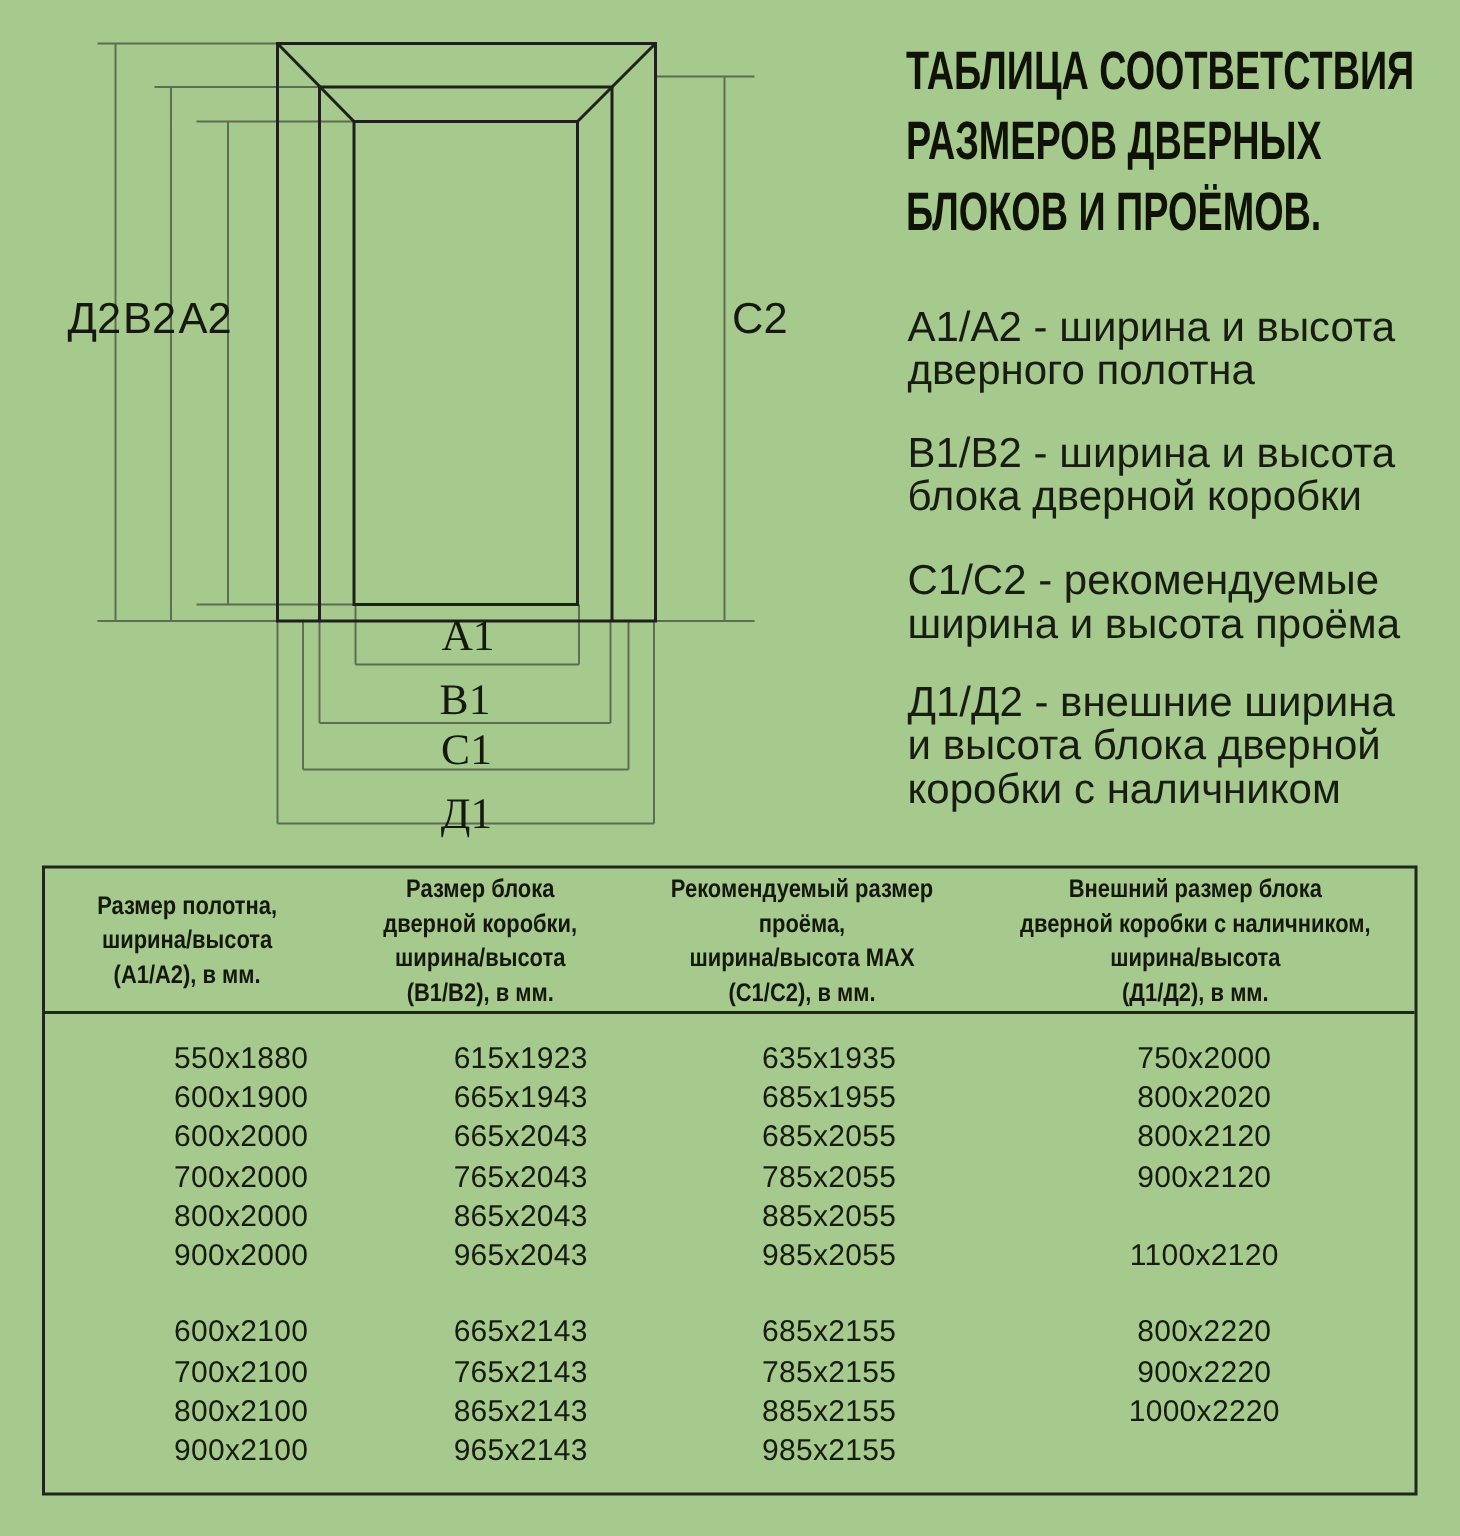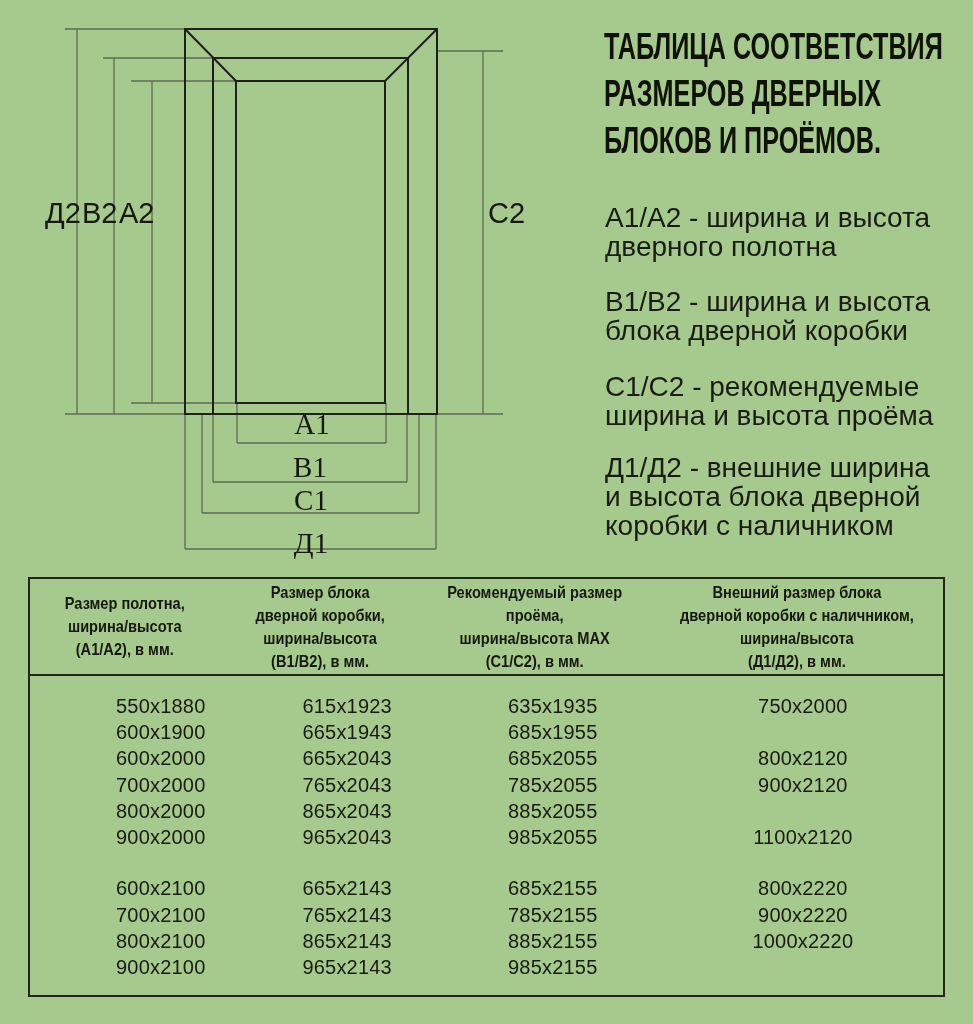--- a/index.html
+++ b/index.html
@@ -171,20 +171,21 @@
         <div class="trow">
           <div class="td">550x1880</div>
           <div class="td">615x1923</div>
           <div class="td">635x1935</div>
           <div class="td">750x2000</div>
         </div>
         <div class="trow">
           <div class="td">600x1900</div>
           <div class="td">665x1943</div>
           <div class="td">685x1955</div>
+          <div class="td">800x2020</div>
         </div>
         <div class="trow">
           <div class="td">600x2000</div>
           <div class="td">665x2043</div>
           <div class="td">685x2055</div>
           <div class="td">800x2120</div>
         </div>
         <div class="trow">
           <div class="td">700x2000</div>
           <div class="td">765x2043</div>

